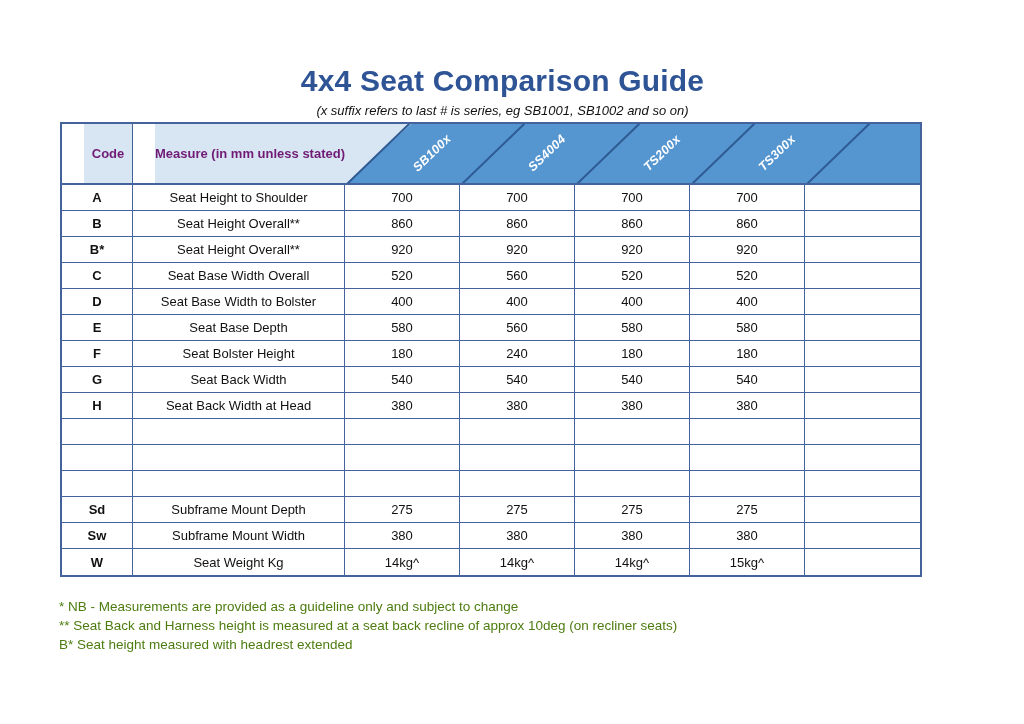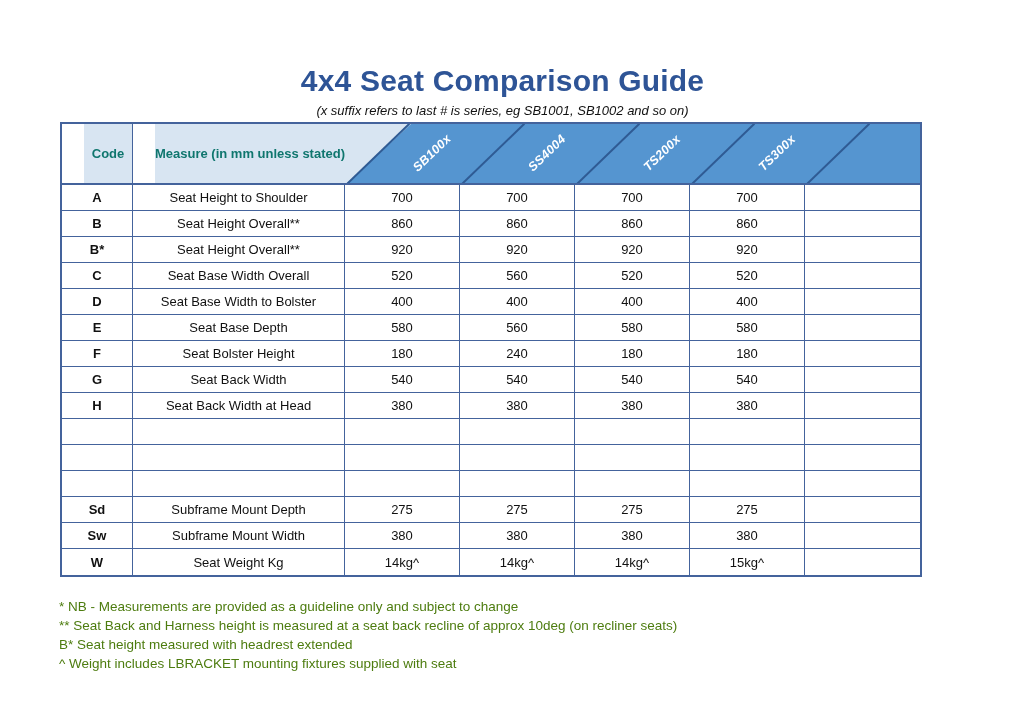--- a/index.html
+++ b/index.html
@@ -34,21 +34,21 @@
   
   .thead {
     display: grid;
     grid-template-columns: 71px 212px 1fr;
     height: 61px;
     border-bottom: 2px solid #44639C;
   }
   .th {
     background: #D8E5F2;
     display: flex; align-items: center; justify-content: center;
-    font-size: 13px; font-weight: bold; color: #0f766e; margin-left: 22px;
+    font-size: 13px; font-weight: bold; color: #701a75; margin-left: 22px;
   }
   .th.code-h { border-right: 1.5px solid #44639C; }
 
   .diag-cell {
     position: relative;
     background: #5595D0;
     overflow: hidden;
   }
   .diag-triangle {
     position: absolute; left: 0; top: 0;
@@ -273,16 +273,15 @@
       <div class="td">15kg^</div>
       <div class="td"></div>
     </div>
 
   </div>
 
   <div class="footnotes">
     <div class="fn">* NB - Measurements are provided as a guideline only and subject to change</div>
     <div class="fn">** Seat Back and Harness height is measured at a seat back recline of approx 10deg (on recliner seats)</div>
     <div class="fn">B* Seat height measured with headrest extended</div>
-    <div class="fn">^ Weight includes LBRACKET mounting fixtures supplied with seat</div>
   </div>
 
 </div>
 
 </body></html>

